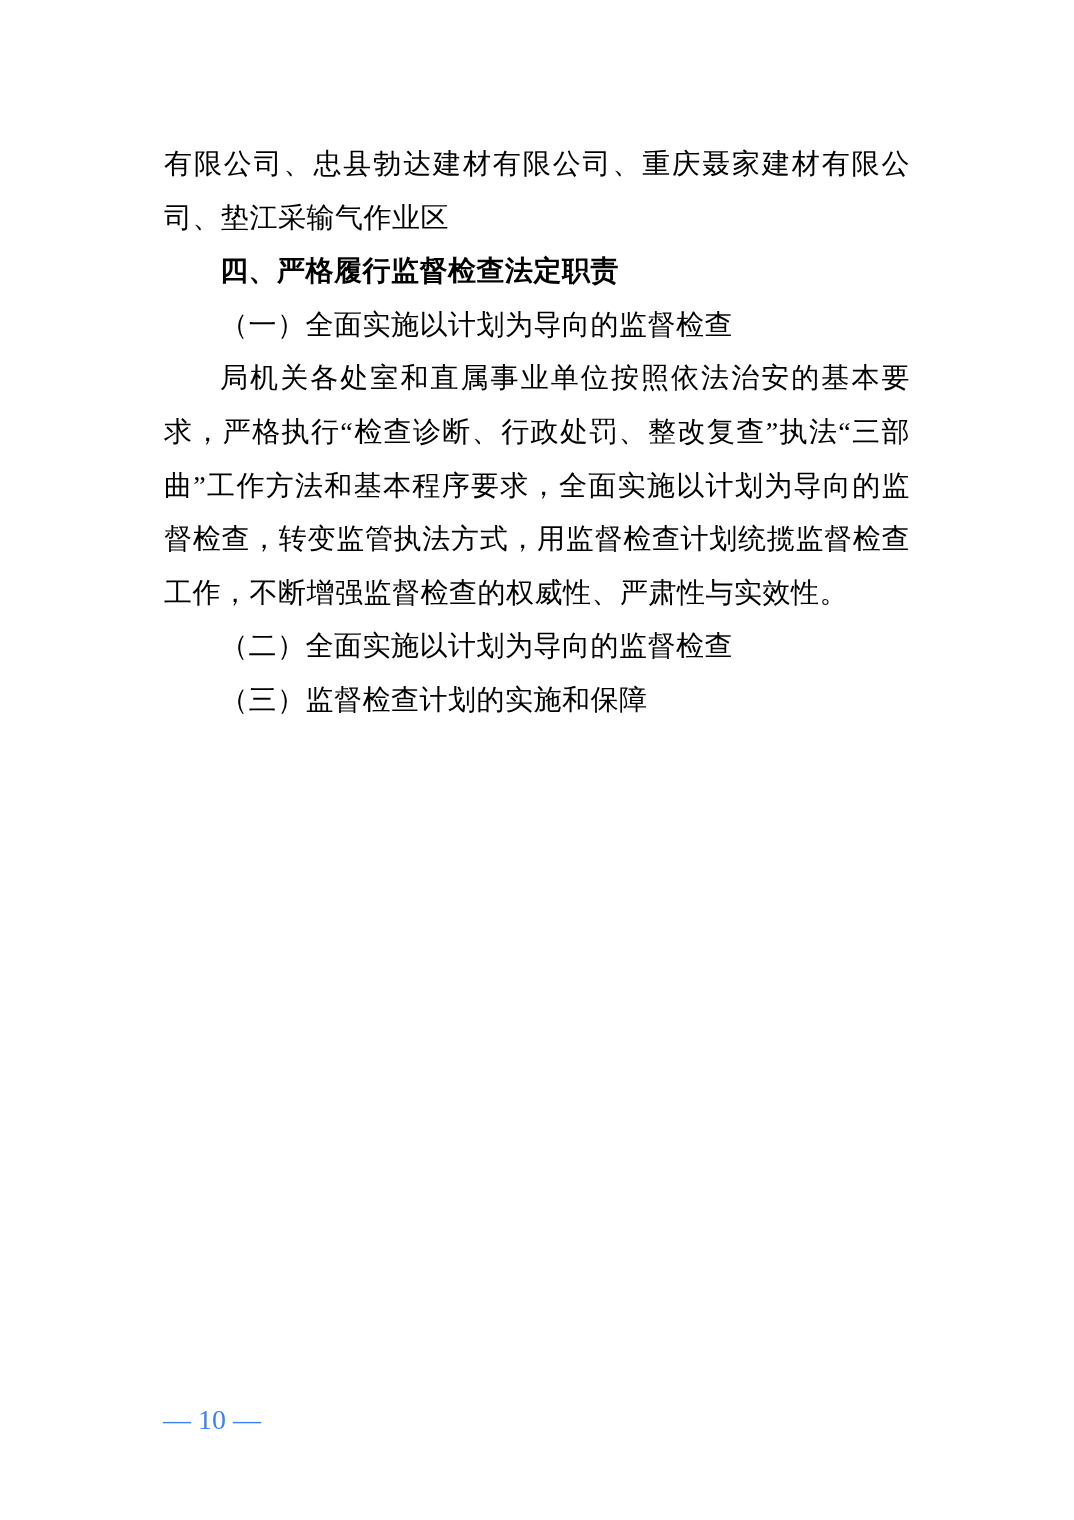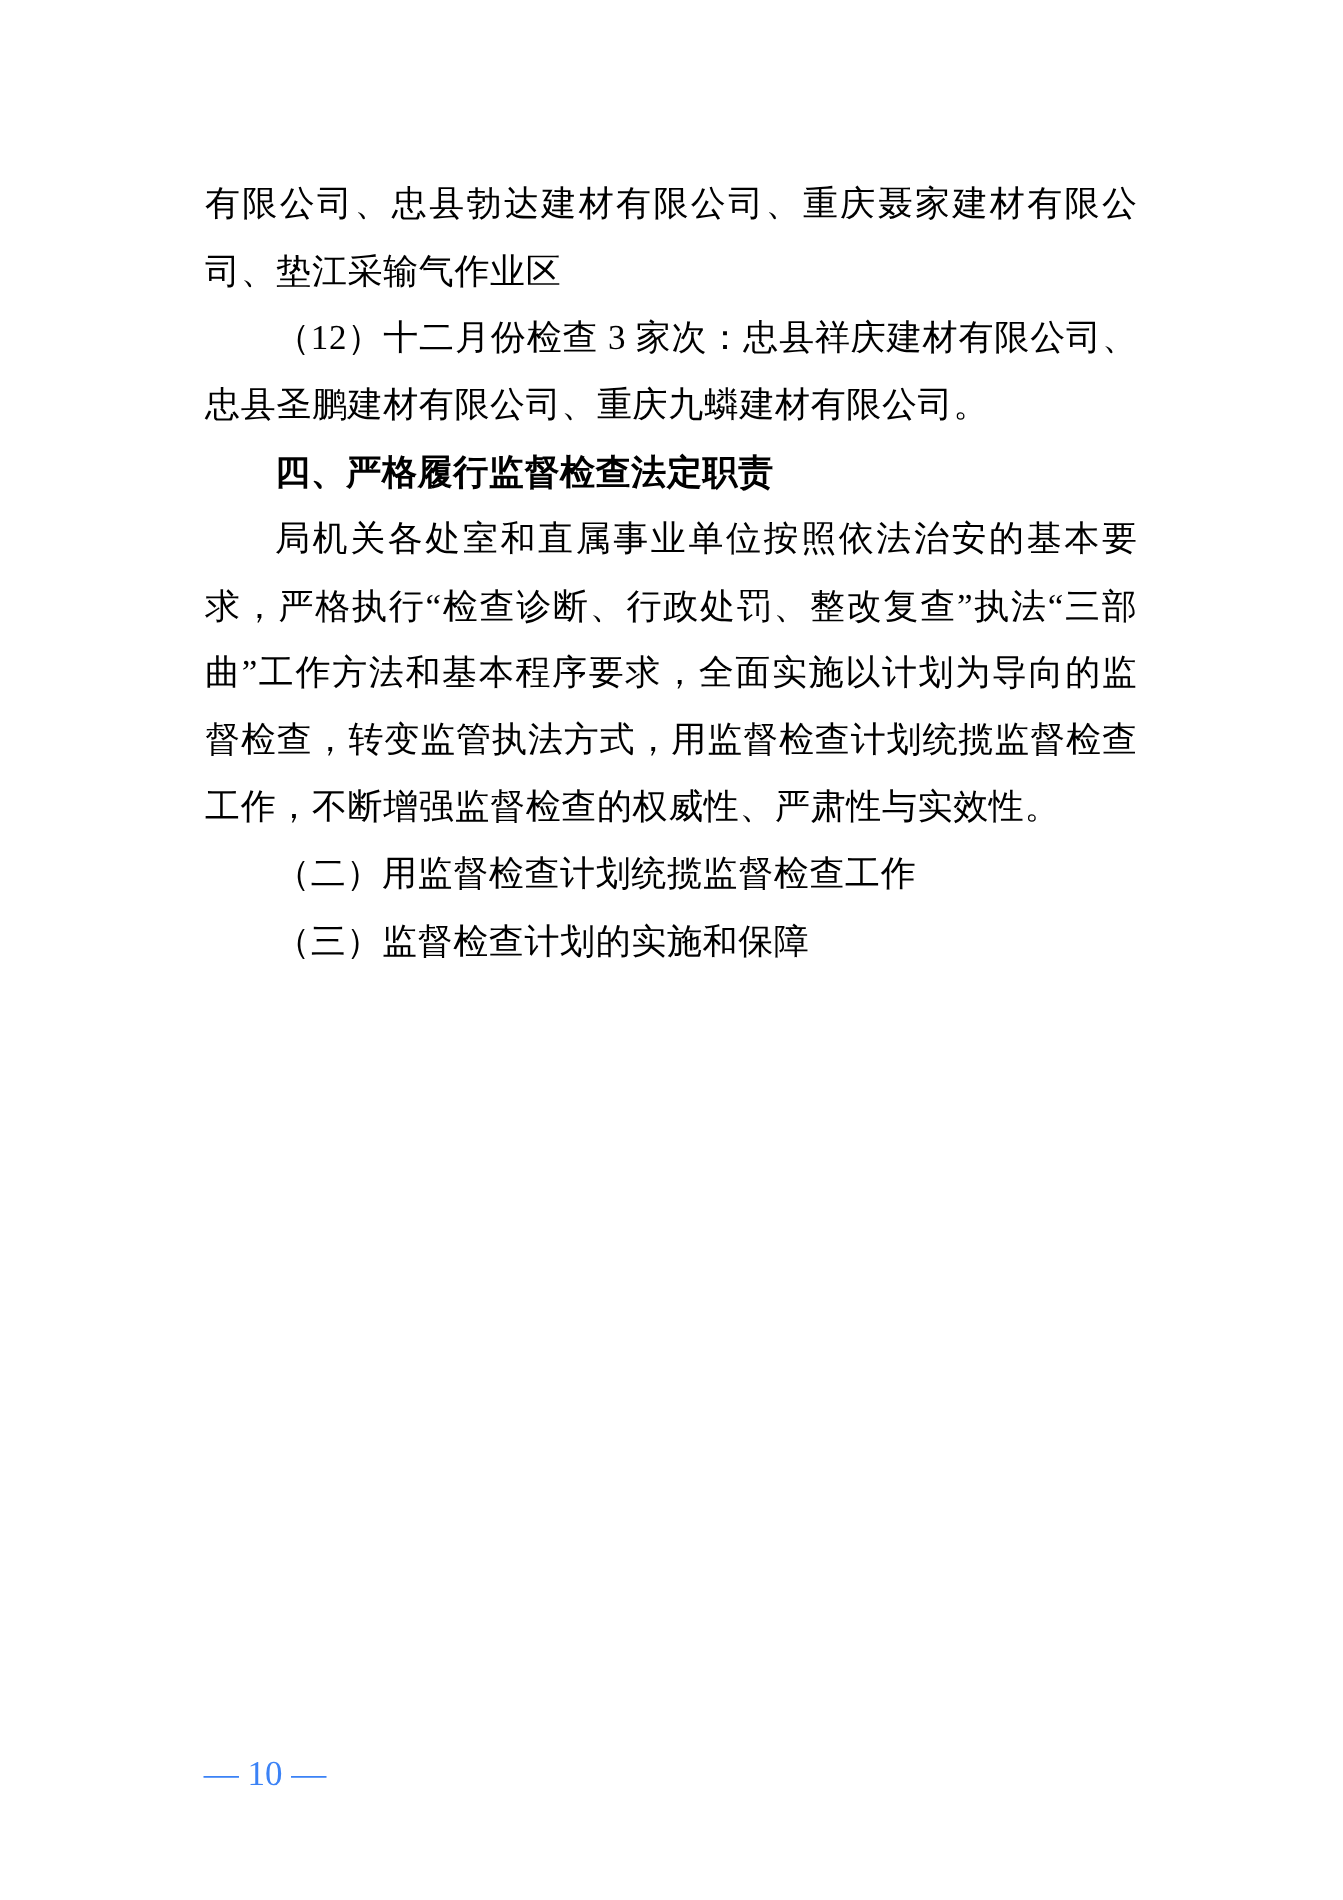--- a/index.html
+++ b/index.html
@@ -50,20 +50,20 @@
     color: #3b82f6;
     font-family: "Liberation Serif", serif;
   }
 </style>
 </head>
 <body>
 
 <div class="page">
   <div class="content">
     <p>有限公司、忠县勃达建材有限公司、重庆聂家建材有限公司、垫江采输气作业区</p>
-    <p class="indent">（12）十二月份检查 3 家次：忠县祥庆建材有限公司、忠县圣鹏建材有限公司、重庆九䗲建材有限公司。</p>
     <p class="indent hei">四、严格履行监督检查法定职责</p>
+    <p class="indent kai">（一）全面实施以计划为导向的监督检查</p>
     <p class="indent">局机关各处室和直属事业单位按照依法治安的基本要求，严格执行“检查诊断、行政处罚、整改复查”执法“三部曲”工作方法和基本程序要求，全面实施以计划为导向的监督检查，转变监管执法方式，用监督检查计划统揽监督检查工作，不断增强监督检查的权威性、严肃性与实效性。</p>
-    <p class="indent kai">（二）用监督检查计划统揽监督检查工作</p>
+    <p class="indent kai">（二）全面实施以计划为导向的监督检查</p>
     <p class="indent kai">（三）监督检查计划的实施和保障</p>
   </div>
   <div class="pagenum">— 10 —</div>
 </div>
 
 </body></html>

